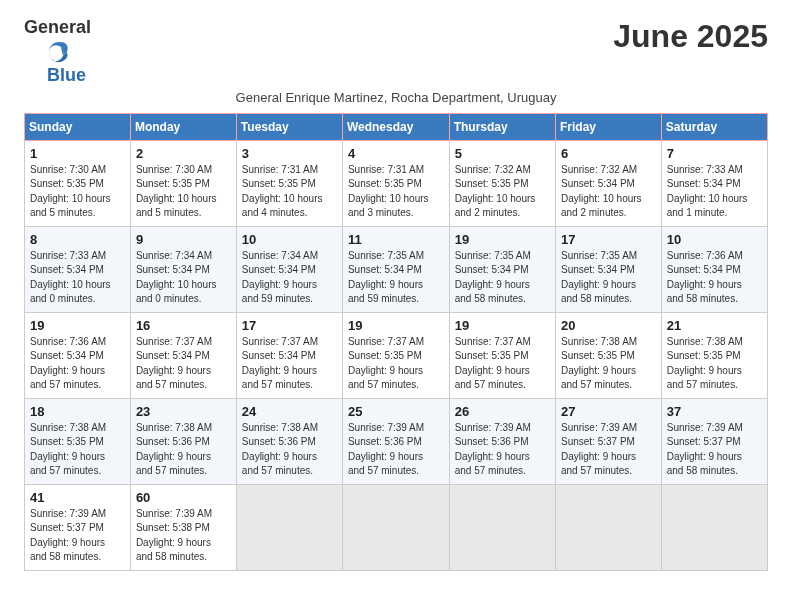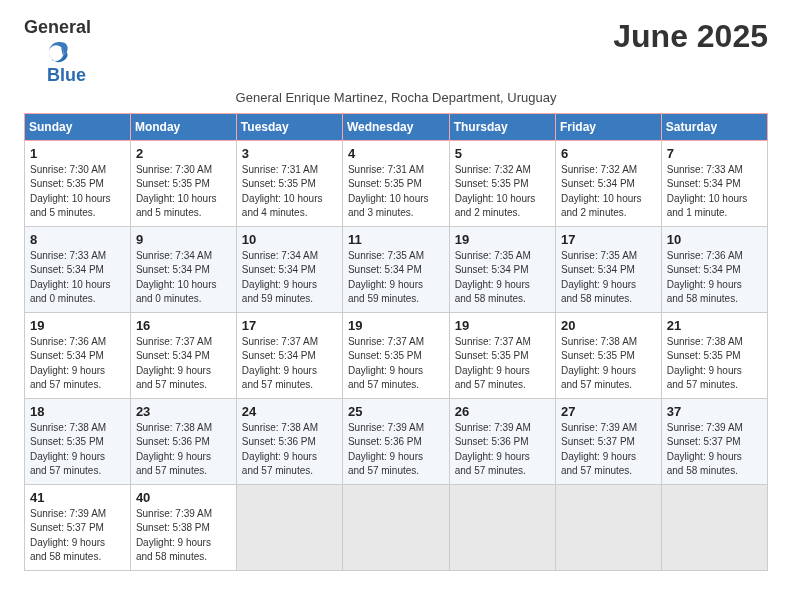--- a/index.html
+++ b/index.html
@@ -245,21 +245,21 @@
           <span class="day-number">37</span>
           <div class="day-detail">Sunrise: 7:39 AM<br>Sunset: 5:37 PM<br>Daylight: 9 hours<br>and 58 minutes.</div>
         </td>
       </tr>
       <tr>
         <td>
           <span class="day-number">41</span>
           <div class="day-detail">Sunrise: 7:39 AM<br>Sunset: 5:37 PM<br>Daylight: 9 hours<br>and 58 minutes.</div>
         </td>
         <td>
-          <span class="day-number">40</span>
+          <span class="day-number">60</span>
           <div class="day-detail">Sunrise: 7:39 AM<br>Sunset: 5:38 PM<br>Daylight: 9 hours<br>and 58 minutes.</div>
         </td>
         <td class="empty-cell"></td>
         <td class="empty-cell"></td>
         <td class="empty-cell"></td>
         <td class="empty-cell"></td>
         <td class="empty-cell"></td>
       </tr>
     </tbody>
 </table>

